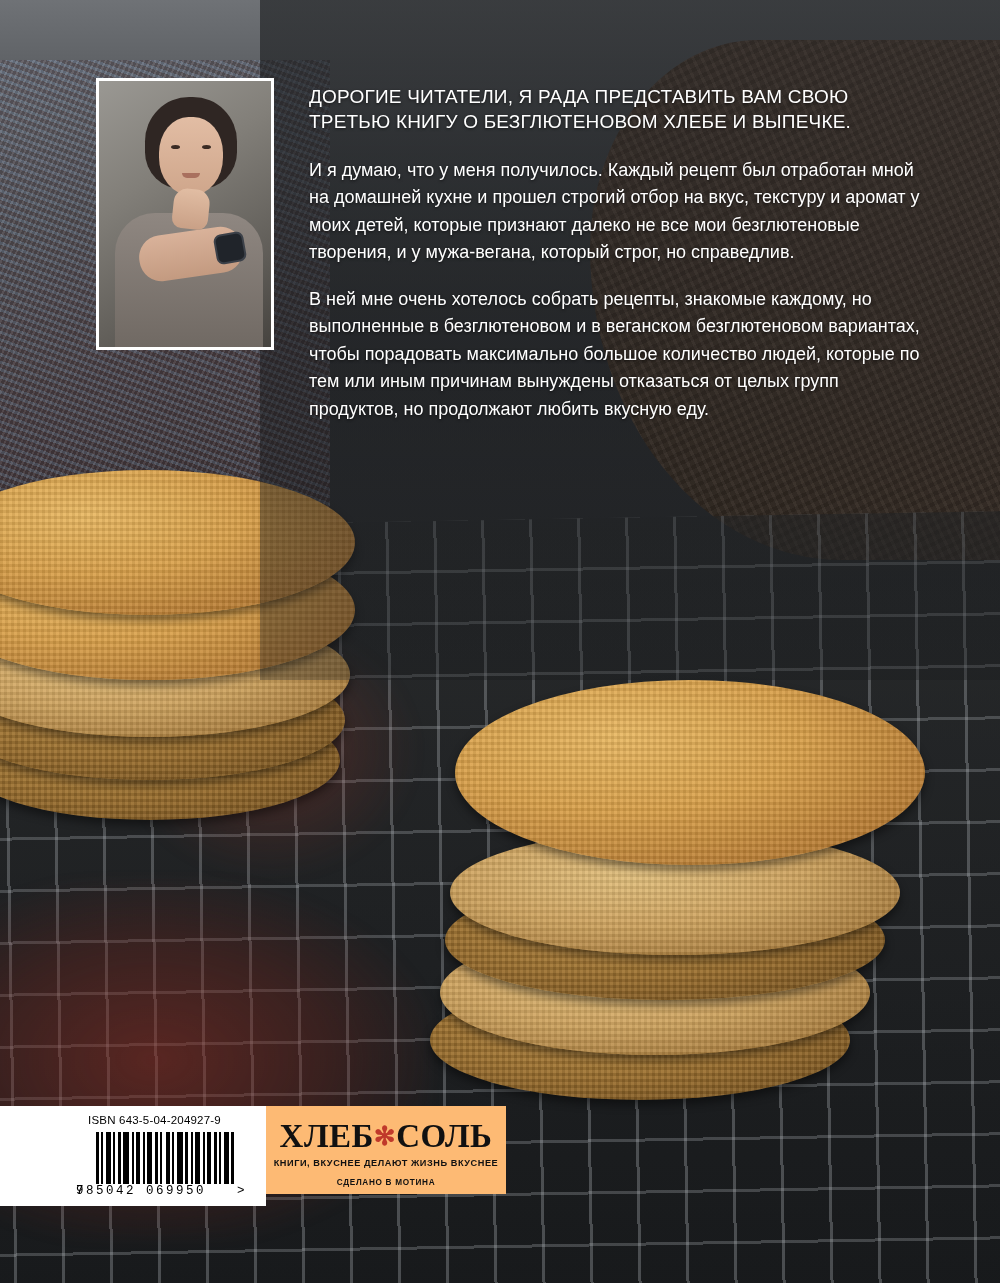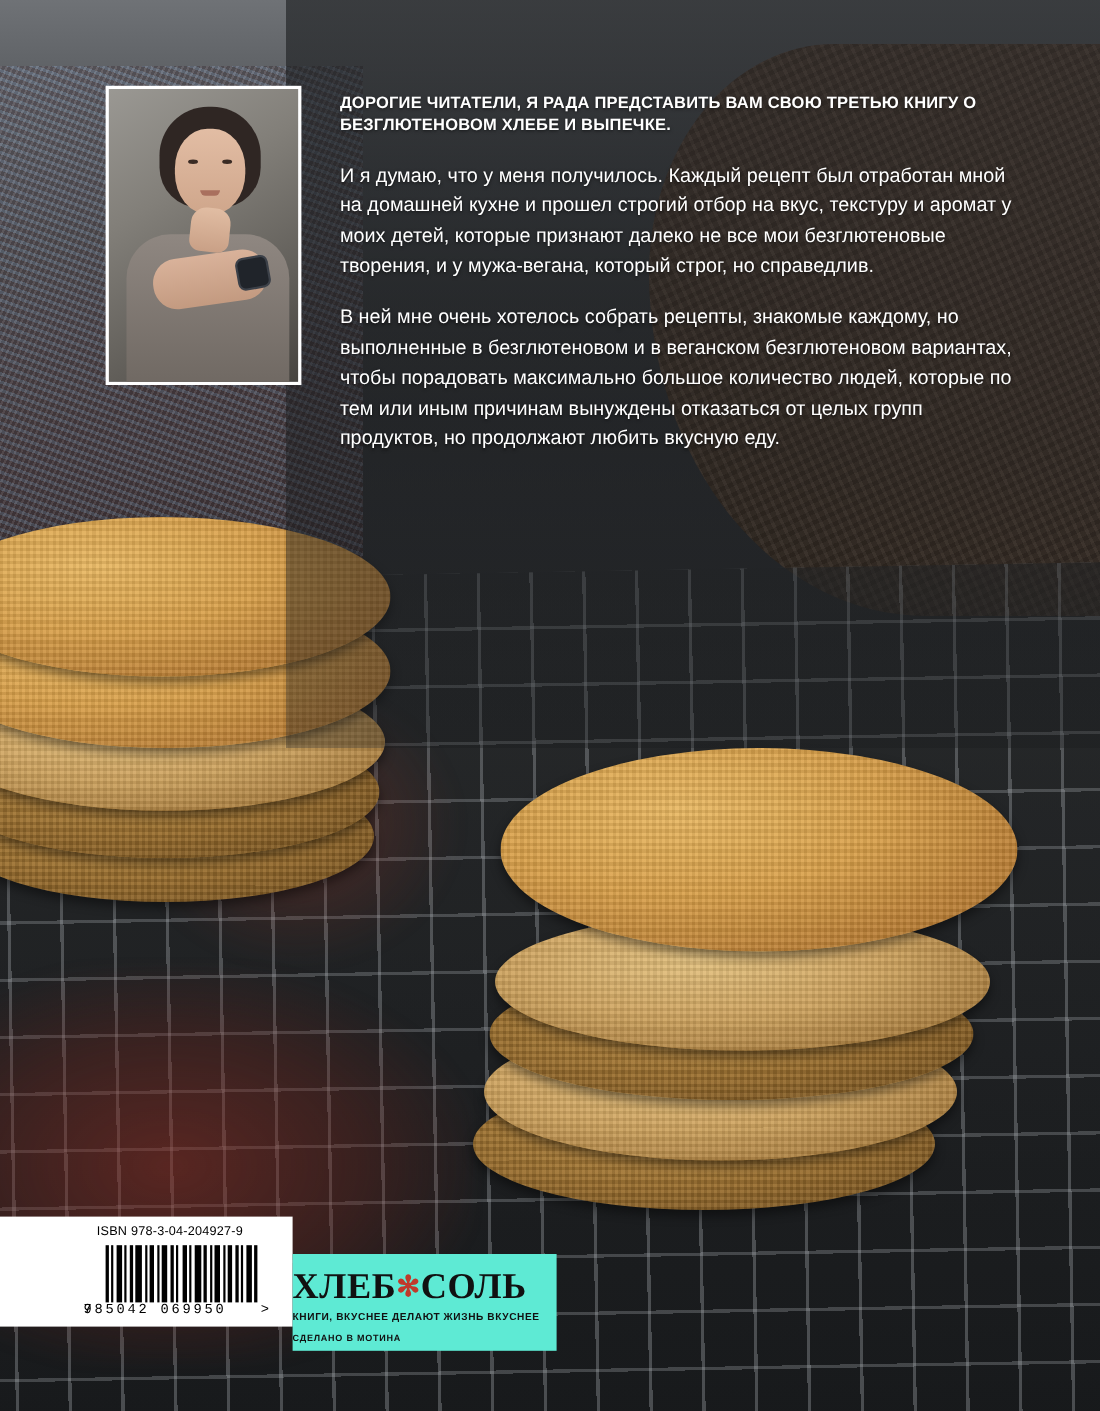--- a/index.html
+++ b/index.html
@@ -173,23 +173,23 @@
   }
 
   
   .text-col {
     position: absolute;
     left: 309px; top: 84px;
     width: 618px;
     color: #ffffff;
   }
   .head-block {
-    font-size: 15px;
+    font-size: 19px;
     line-height: 1.33;
-    font-weight: bold;
+    font-weight: normal;
     letter-spacing: 0.2px;
     margin-bottom: 22px;
     text-shadow: 0 1px 3px rgba(0,0,0,0.6);
   }
   .para {
     font-size: 18px;
     line-height: 1.53;
     margin-bottom: 19px;
     text-shadow: 0 1px 3px rgba(0,0,0,0.65);
   }
@@ -246,24 +246,24 @@
     font-family: "Liberation Mono", monospace;
     font-size: 12.5px;
     color: #000;
     letter-spacing: 2.5px;
   }
   .digit-lead { position: absolute; left: 0; top: 78px; font-family: "Liberation Mono", monospace; font-size: 12.5px; }
   .digit-tail { position: absolute; left: 237px; top: 78px; font-family: "Liberation Mono", monospace; font-size: 12.5px; }
 
   .pub-box {
     position: absolute;
-    left: 266px; top: 1140px;
+    left: 266px; top: 1106px;
     width: 240px; height: 88px;
-    background: #5eead4;
-    text-align: left;
+    background: #fdba74;
+    text-align: center;
   }
   .pub-logo {
     margin-top: 14px;
     font-family: "Liberation Serif", serif;
     font-size: 33px;
     font-weight: bold;
     color: #111;
     letter-spacing: 0.5px;
     line-height: 1;
   }
@@ -324,21 +324,21 @@
 
   <div class="text-col">
     <div class="head-block">ДОРОГИЕ ЧИТАТЕЛИ, Я РАДА ПРЕДСТАВИТЬ ВАМ СВОЮ ТРЕТЬЮ КНИГУ О БЕЗГЛЮТЕНОВОМ ХЛЕБЕ И ВЫПЕЧКЕ.</div>
     <div class="para">И я думаю, что у меня получилось. Каждый рецепт был отработан мной на домашней кухне и прошел строгий отбор на вкус, текстуру и аромат у моих детей, которые признают далеко не все мои безглютеновые творения, и у мужа-вегана, который строг, но справедлив.</div>
     <div class="para">В ней мне очень хотелось собрать рецепты, знакомые каждому, но выполненные в безглютеновом и в веганском безглютеновом вариантах, чтобы порадовать максимально большое количество людей, которые по тем или иным причинам вынуждены отказаться от целых групп продуктов, но продолжают любить вкусную еду.</div>
     <div class="sign-wrap">
     </div>
   </div>
 
   <div class="isbn-box">
-    <div class="isbn-text">ISBN 978-3-04-204927-9</div>
+    <div class="isbn-text">ISBN 643-5-04-204927-9</div>
     <div class="barcode">
       <div class="bar" style="width:3px"></div>
         <div style="width:2px"></div>
       <div class="bar" style="width:2px"></div>
         <div style="width:3px"></div>
       <div class="bar" style="width:5px"></div>
         <div style="width:2px"></div>
       <div class="bar" style="width:2px"></div>
         <div style="width:3px"></div>
       <div class="bar" style="width:3px"></div>

